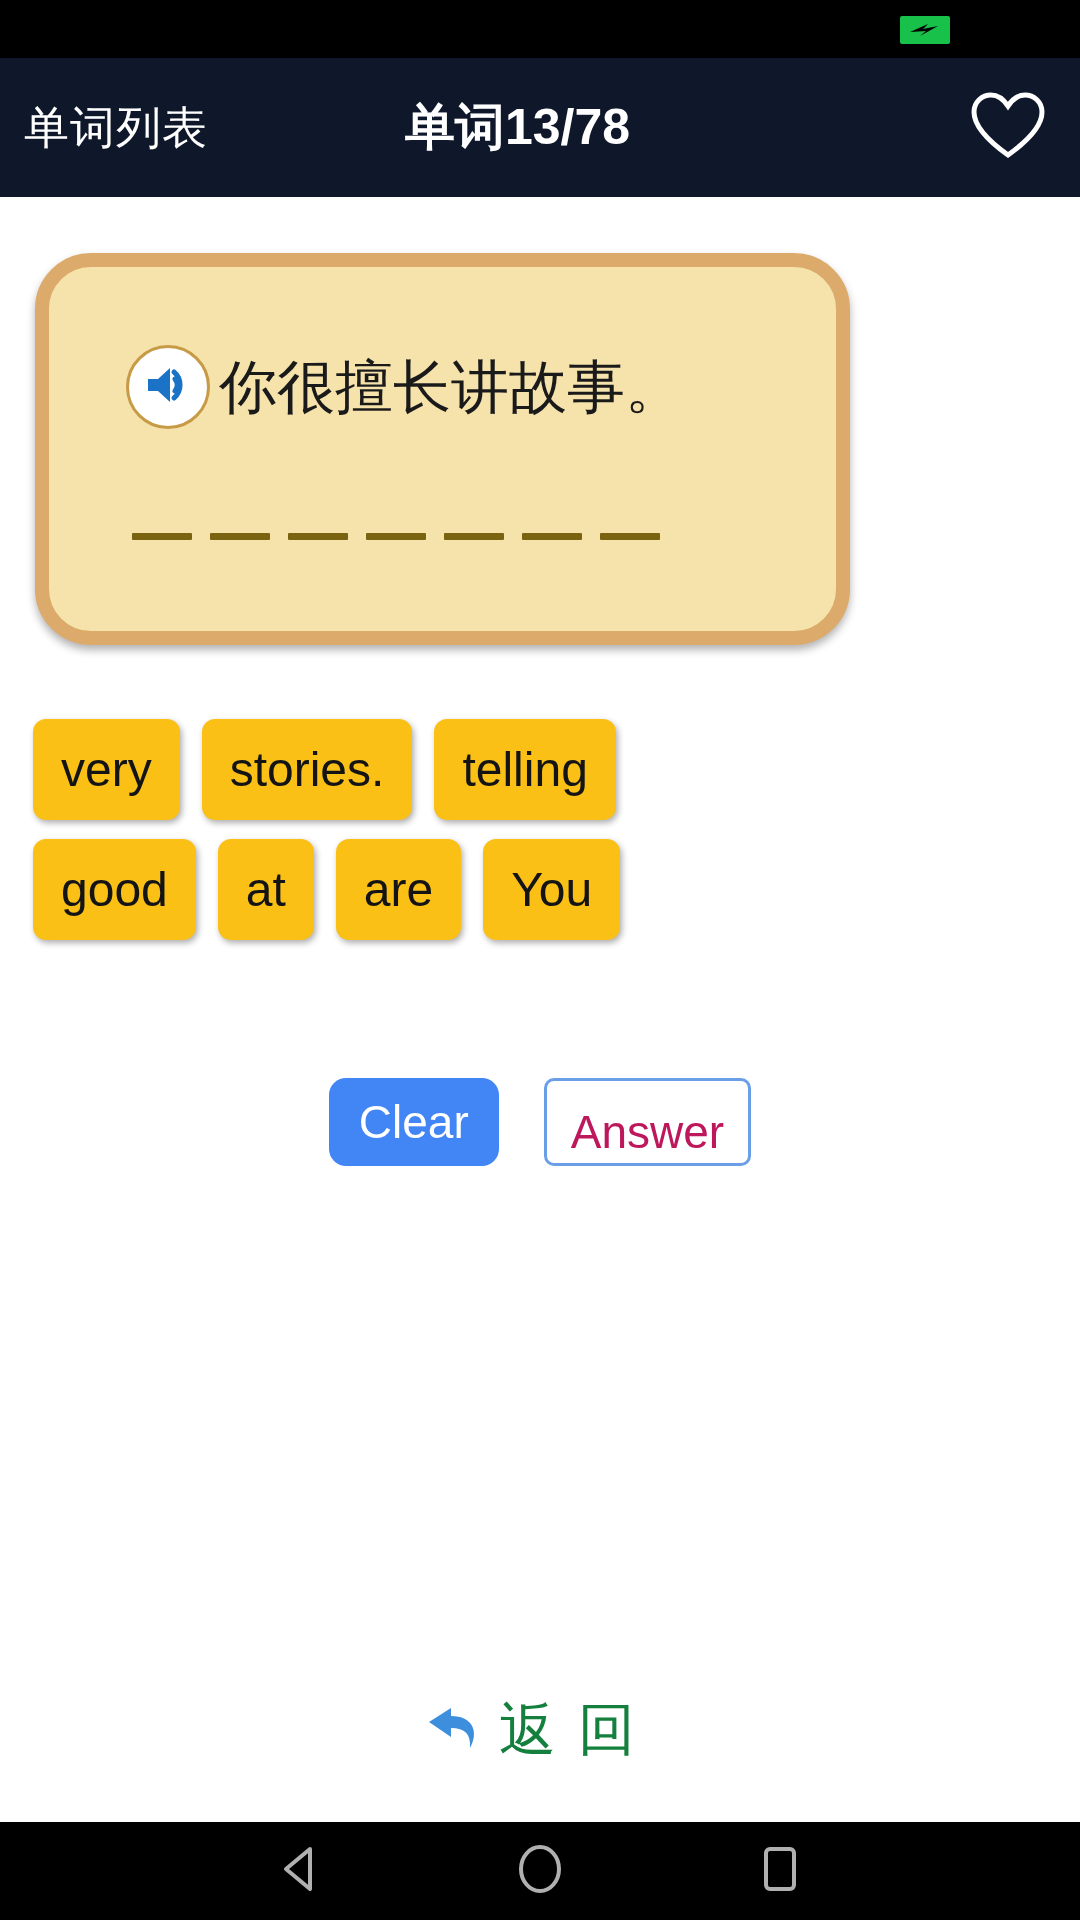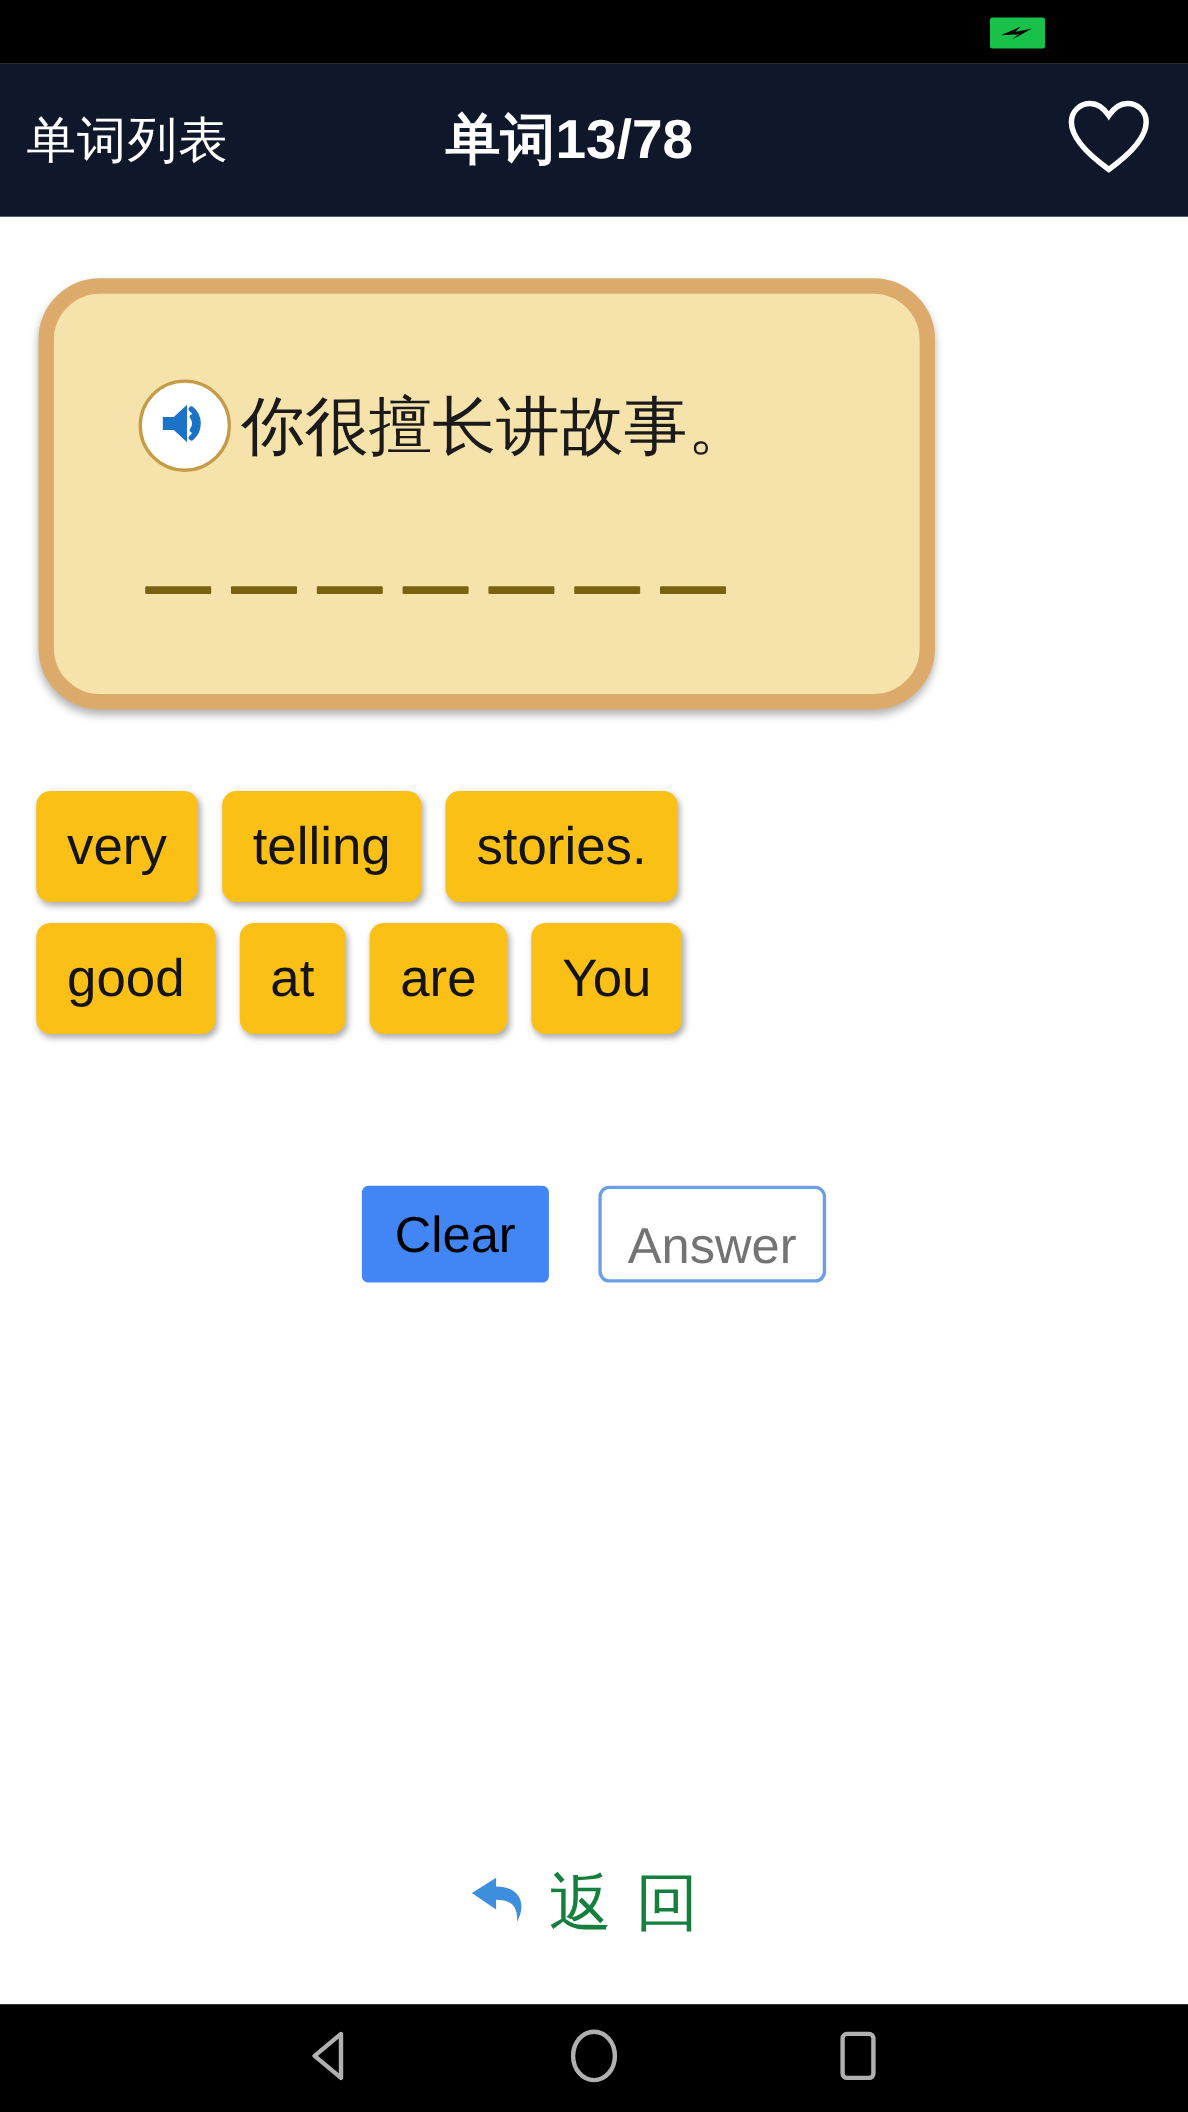--- a/index.html
+++ b/index.html
@@ -156,32 +156,32 @@
     position: absolute;
     top: 1078px;
     left: 0;
     width: 1080px;
     display: flex;
     justify-content: center;
     gap: 45px;
   }
   .btn-clear {
     background: #4285f4;
-    color: #000000;
+    color: #ffffff;
     border: none;
-    border-radius: 6px;
+    border-radius: 17px;
     font-size: 46px;
     padding: 10px 30px;
     height: 88px;
     font-family: "Liberation Sans", sans-serif;
     cursor: pointer;
   }
   .btn-answer {
     background: #ffffff;
-    color: #737373;
+    color: #be185d;
     border: 3px solid #6a9fe8;
     border-radius: 10px;
     font-size: 46px;
     padding: 24px 24px;
     height: 88px;
     font-family: "Liberation Sans", sans-serif;
     cursor: pointer;
   }
 
   
@@ -269,22 +269,22 @@
       <div class="blank"></div>
       <div class="blank"></div>
       <div class="blank"></div>
     </div>
   </div>
 </div>
 
 <div class="tiles">
   <div class="tile-row">
     <div class="tile">very</div>
+    <div class="tile">stories.</div>
     <div class="tile">telling</div>
-    <div class="tile">stories.</div>
   </div>
   <div class="tile-row">
     <div class="tile">good</div>
     <div class="tile">at</div>
     <div class="tile">are</div>
     <div class="tile">You</div>
   </div>
 </div>
 
 <div class="actions">

